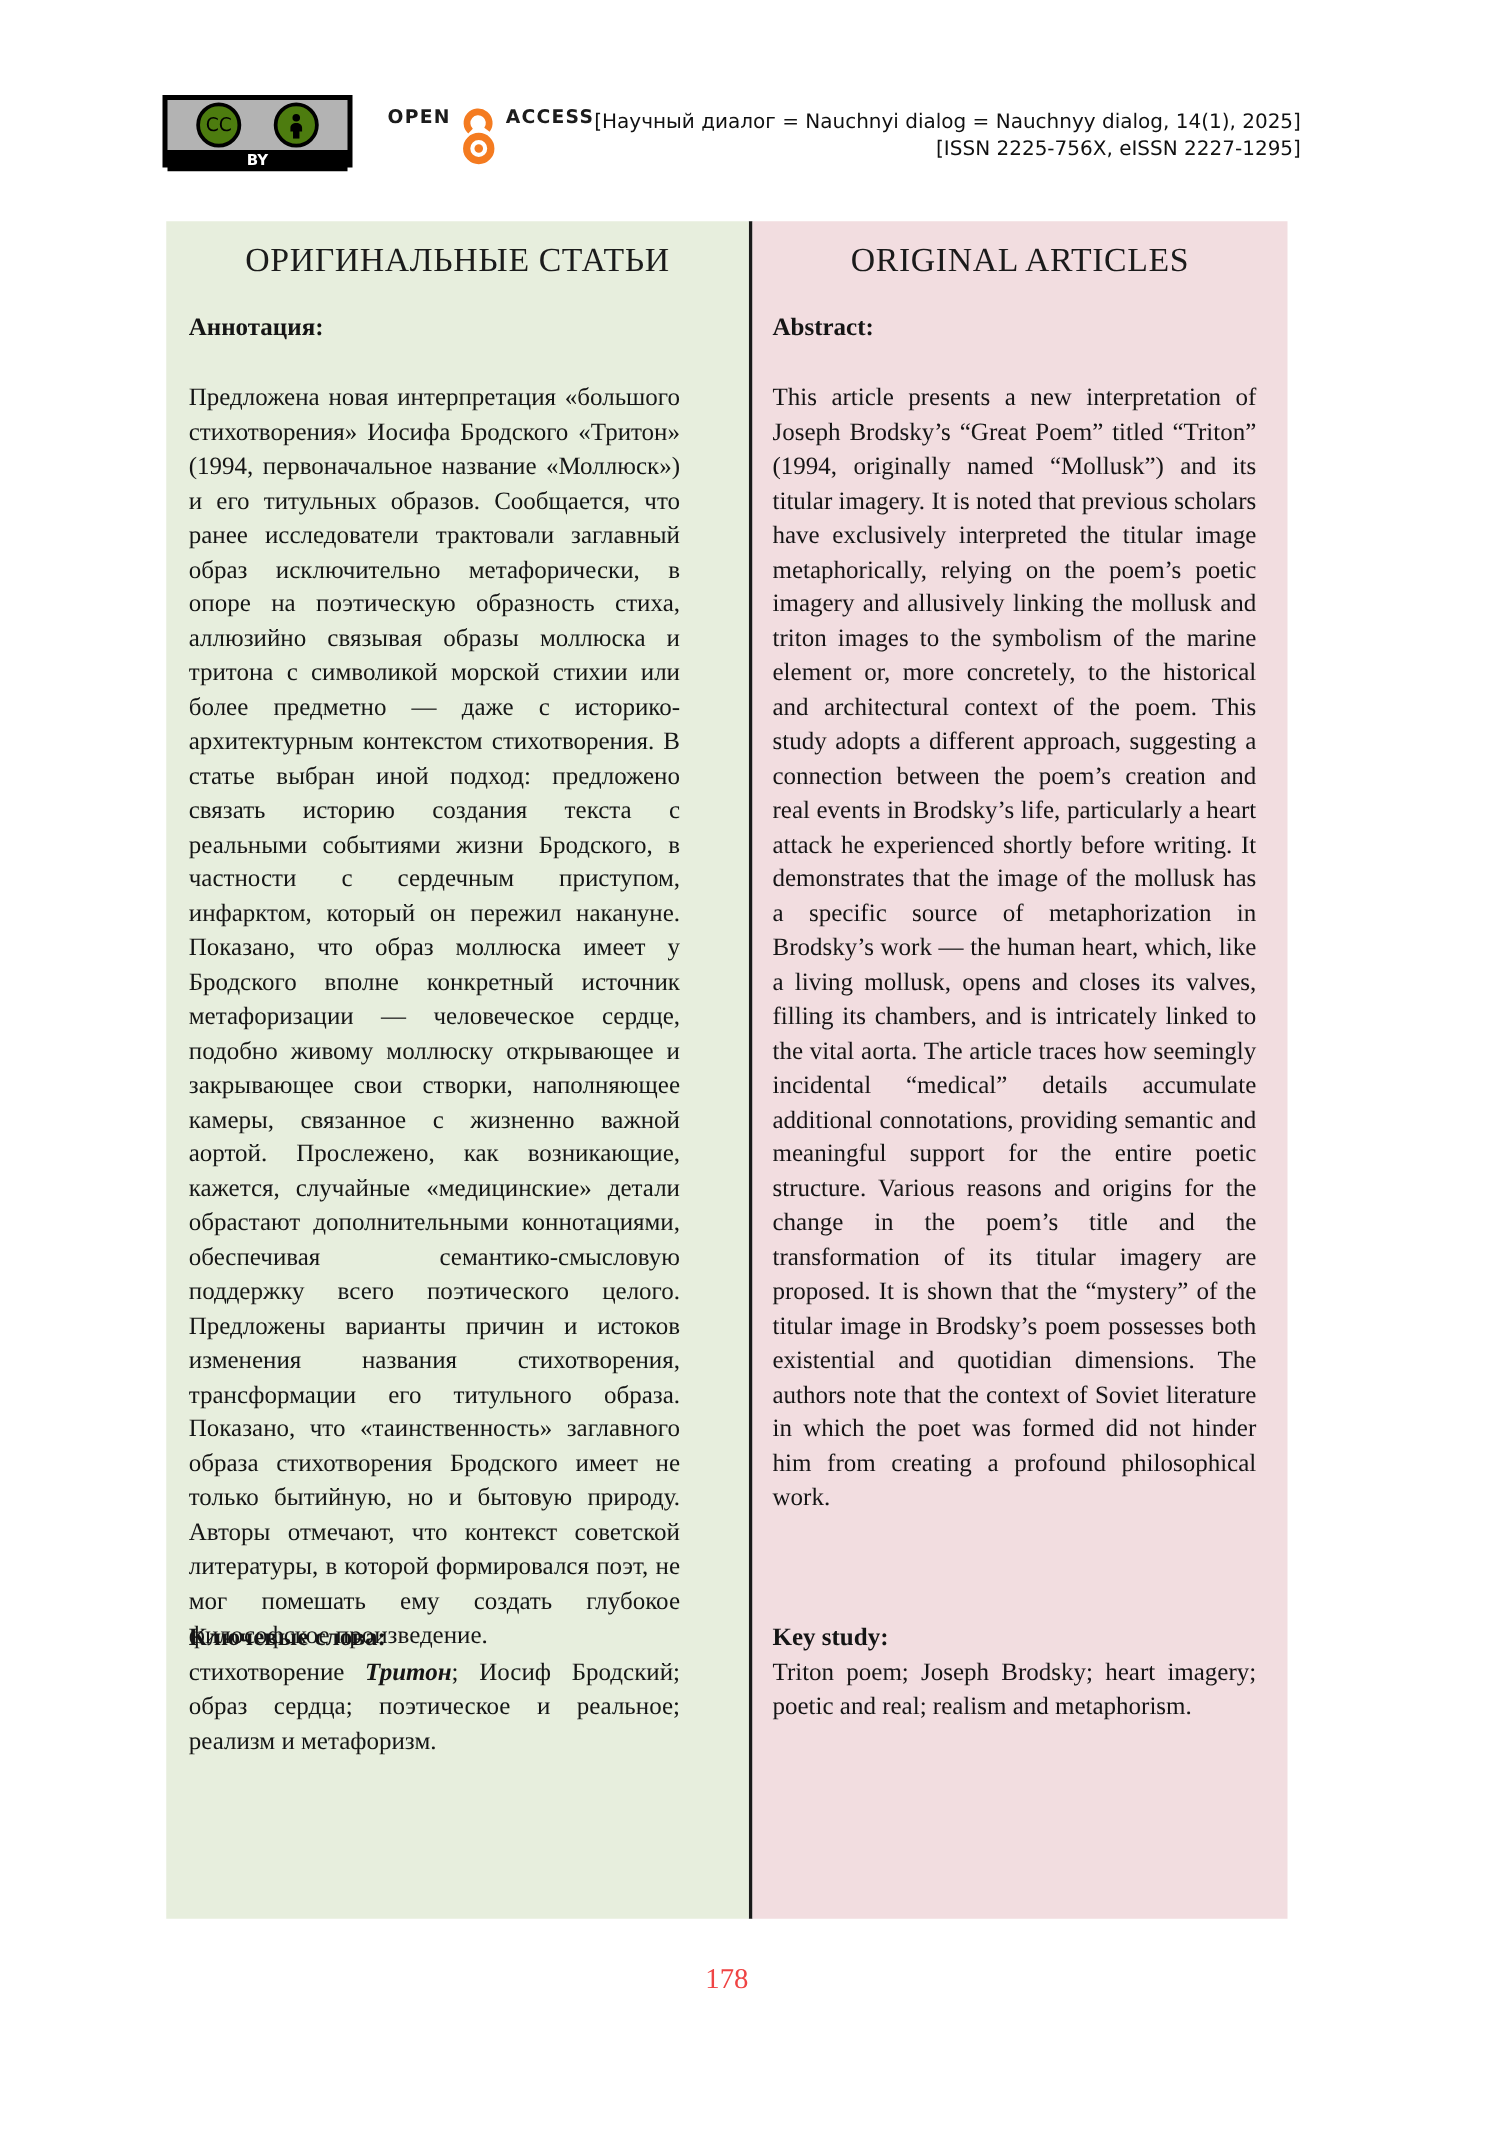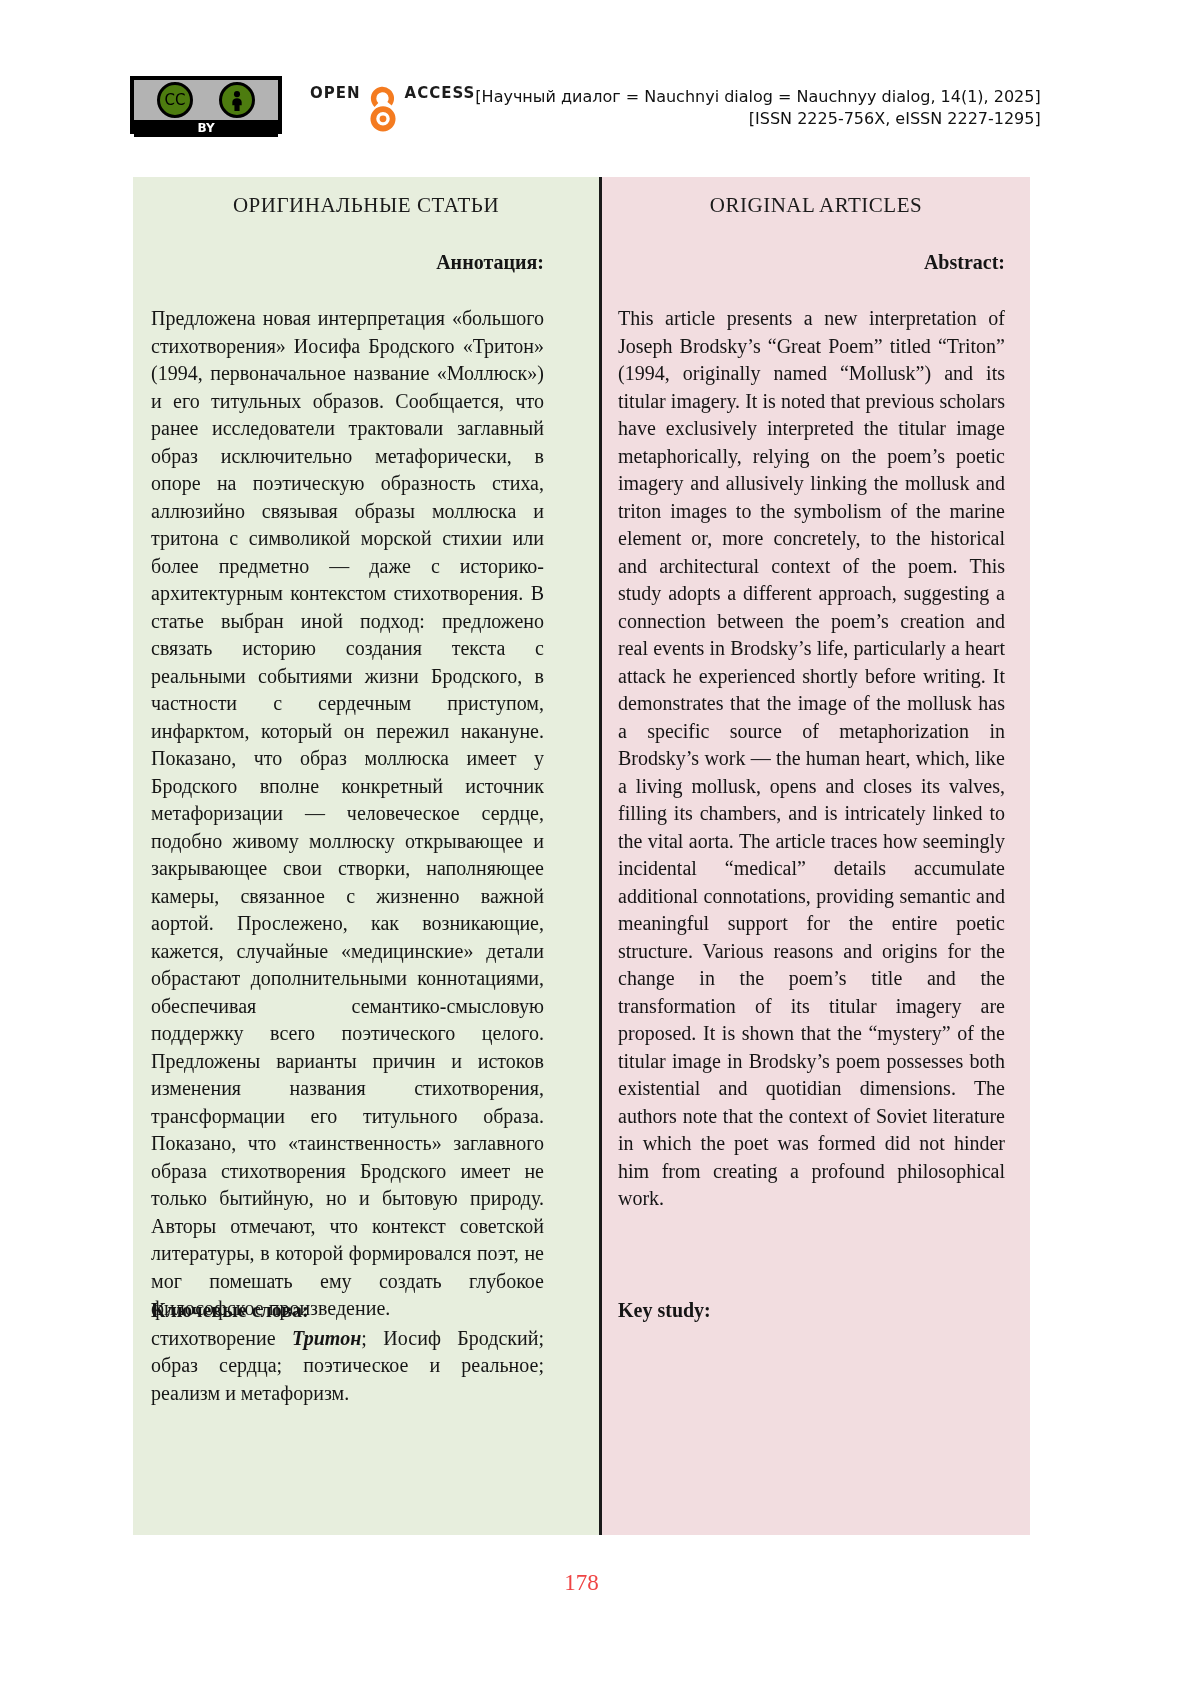--- a/index.html
+++ b/index.html
@@ -56,24 +56,24 @@
     position:absolute;top:177px;left:133px;width:897px;height:1358px;
     display:flex;
   }
   .col{position:relative;height:100%;}
   .col-left{width:466px;background:var(--left-bg);}
   .col-divider{width:3px;background:var(--divider);}
   .col-right{flex:1;background:var(--right-bg);}
 
   .col-title{
     position:absolute;top:16px;left:0;right:0;text-align:center;
-    font-size:21px;letter-spacing:0.5px;color:#1b1b1b;
+    font-size:27px;letter-spacing:0.5px;color:#1b1b1b;
   }
   .abs-label{
-    position:absolute;top:74px;font-weight:bold;font-size:20px;text-align:right;
+    position:absolute;top:74px;font-weight:bold;font-size:20px;
   }
   .abs-body{
     position:absolute;top:128px;
     text-align:justify;font-size:20px;line-height:27.5px;
   }
   .keywords{
     position:absolute;top:1120px;
     font-size:20px;line-height:27.5px;text-align:justify;
   }
   .kw-label{font-weight:bold;}
@@ -139,18 +139,19 @@
   </div>
 
   <div class="col-divider"></div>
 
   <div class="col col-right">
     <div class="col-title">ORIGINAL ARTICLES</div>
     <div class="abs-label">Abstract:</div>
     <div class="abs-body">This article presents a new interpretation of Joseph Brodsky’s “Great Poem” titled “Triton” (1994, originally named “Mollusk”) and its titular imagery. It is noted that previous scholars have exclusively interpreted the titular image metaphorically, relying on the poem’s poetic imagery and allusively linking the mollusk and triton images to the symbolism of the marine element or, more concretely, to the historical and architectural context of the poem. This study adopts a different approach, suggesting a connection between the poem’s creation and real events in Brodsky’s life, particularly a heart attack he experienced shortly before writing. It demonstrates that the image of the mollusk has a specific source of metaphorization in Brodsky’s work — the human heart, which, like a living mollusk, opens and closes its valves, filling its chambers, and is intricately linked to the vital aorta. The article traces how seemingly incidental “medical” details accumulate additional connotations, providing semantic and meaningful support for the entire poetic structure. Various reasons and origins for the change in the poem’s title and the transformation of its titular imagery are proposed. It is shown that the “mystery” of the titular image in Brodsky’s poem possesses both existential and quotidian dimensions. The authors note that the context of Soviet literature in which the poet was formed did not hinder him from creating a profound philosophical work.</div>
     <div class="keywords">
       <div class="kw-label">Key study:</div>
+      <div>Triton poem; Joseph Brodsky; heart imagery; poetic and real; realism and metaphorism.</div>
     </div>
   </div>
 
 </div>
 
 <div class="footer">178</div>
 
 </body></html>

